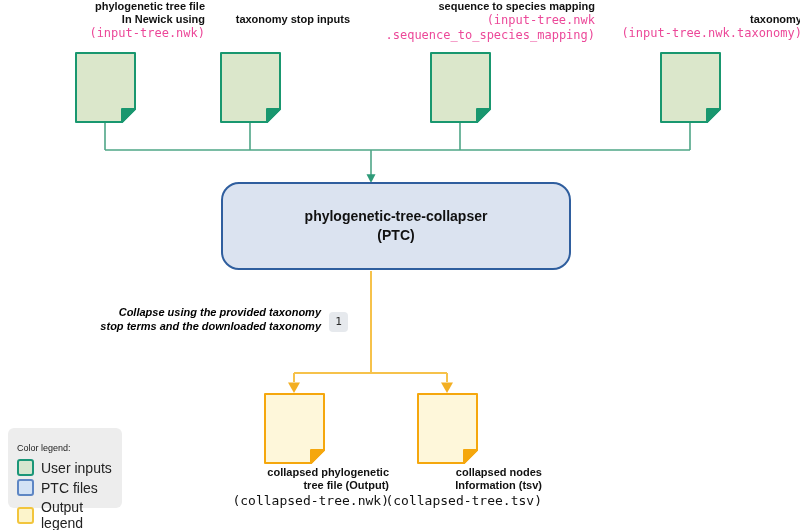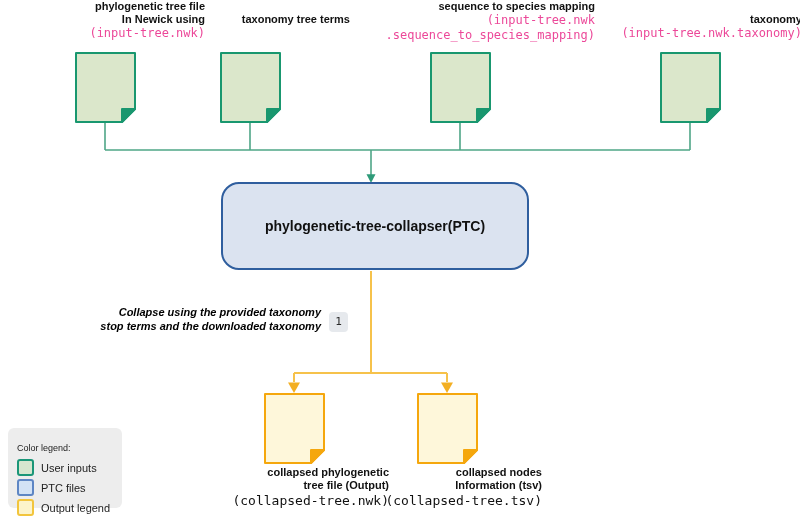--- a/index.html
+++ b/index.html
@@ -11,40 +11,40 @@
   .t{font-weight:bold;font-size:11px;line-height:13px;color:#111;}
   .m{font-family:"DejaVu Sans Mono","Liberation Mono",monospace;font-size:12px;line-height:15px;color:#ec4899;}
   .m2{font-family:"DejaVu Sans Mono","Liberation Mono",monospace;font-size:13px;line-height:17px;color:#111;}
 
   .doc{position:absolute;}
   .doc.green .body{fill:#DBE7CB;stroke:#19976F;stroke-width:2;stroke-linejoin:round;}
   .doc.green .flap{fill:#19976F;stroke:#19976F;stroke-width:2;stroke-linejoin:round;}
   .doc.yellow .body{fill:#FEF7DA;stroke:#F5A70D;stroke-width:2;stroke-linejoin:round;}
   .doc.yellow .flap{fill:#F5A70D;stroke:#F5A70D;stroke-width:2;stroke-linejoin:round;}
 
-  .process-box{position:absolute;left:221px;top:182px;width:308px;height:88px;
+  .process-box{position:absolute;left:221px;top:182px;width:350px;height:88px;
                box-sizing:border-box;background:#DBE3F0;border:2px solid #2F5E9E;border-radius:18px;
-               display:flex;flex-direction:row;align-items:center;justify-content:center;}
+               display:flex;flex-direction:column;align-items:center;justify-content:center;}
   .process-box .line{font-weight:bold;font-size:14px;line-height:19px;color:#111;text-align:center;}
 
   .annotation{position:absolute;left:55px;top:305px;width:266px;text-align:right;
               font-style:italic;font-size:11px;line-height:14px;color:#000;font-weight:bold;}
   .badge{position:absolute;left:329px;top:312px;width:19px;height:20px;background:#E6E9ED;
          border-radius:4px;font-size:11px;line-height:20px;text-align:center;color:#2b2b2b;
          font-family:"DejaVu Sans Mono",monospace;}
 
   .legend{position:absolute;left:8px;top:428px;width:114px;height:80px;box-sizing:border-box;
           background:#EDEDED;border-radius:6px;padding:15px 9px;}
   .legend-title{font-size:9px;color:#222;margin-bottom:6px;}
   .legend-row{display:flex;align-items:center;margin-bottom:3px;}
   .swatch{width:13px;height:13px;border-radius:3px;border:2px solid;margin-right:7px;flex:0 0 auto;}
   .swatch.green{border-color:#1A9678;background:#D6E6CF;}
   .swatch.blue{border-color:#5E86C4;background:#D3E2F5;}
   .swatch.yellow{border-color:#F2C53D;background:#FCF4CB;}
-  .legend-label{font-size:11px;color:#222;}
+  .legend-label{font-size:14px;color:#222;}
 </style>
 </head>
 <body>
 
 <div class="canvas">
 
   <svg class="connectors" width="800" height="530">
 
     <path d="M105 123 V150 M250 123 V150 M460 123 V150 M690 123 V150 M105 150 H690 M371 150 V175" fill="none" stroke="#4FA687" stroke-width="1.6"></path>
     <polygon points="371,183 366.5,174.2 375.5,174.2" fill="#2E9B79"></polygon>
@@ -53,21 +53,21 @@
     <polygon points="294,393 288,382.5 300,382.5" fill="#F3AF23"></polygon>
     <polygon points="447,393 441,382.5 453,382.5" fill="#F3AF23"></polygon>
   </svg>
 
   <div class="doc-label" style="left:5px;top:0;width:200px">
     <div class="t">phylogenetic tree file</div>
     <div class="t">In Newick using</div>
     <div class="m">(input-tree.nwk)</div>
   </div>
   <div class="doc-label" style="left:150px;top:13px;width:200px">
-    <div class="t">taxonomy tree terms</div>
+    <div class="t">taxonomy stop inputs</div>
   </div>
   <div class="doc-label" style="left:325px;top:0;width:270px">
     <div class="t">sequence to species mapping</div>
     <div class="m">(input-tree.nwk</div>
     <div class="m">.sequence_to_species_mapping)</div>
   </div>
   <div class="doc-label" style="left:578px;top:13px;width:224px">
     <div class="t">taxonomy</div>
     <div class="m">(input-tree.nwk.taxonomy)</div>
   </div>

